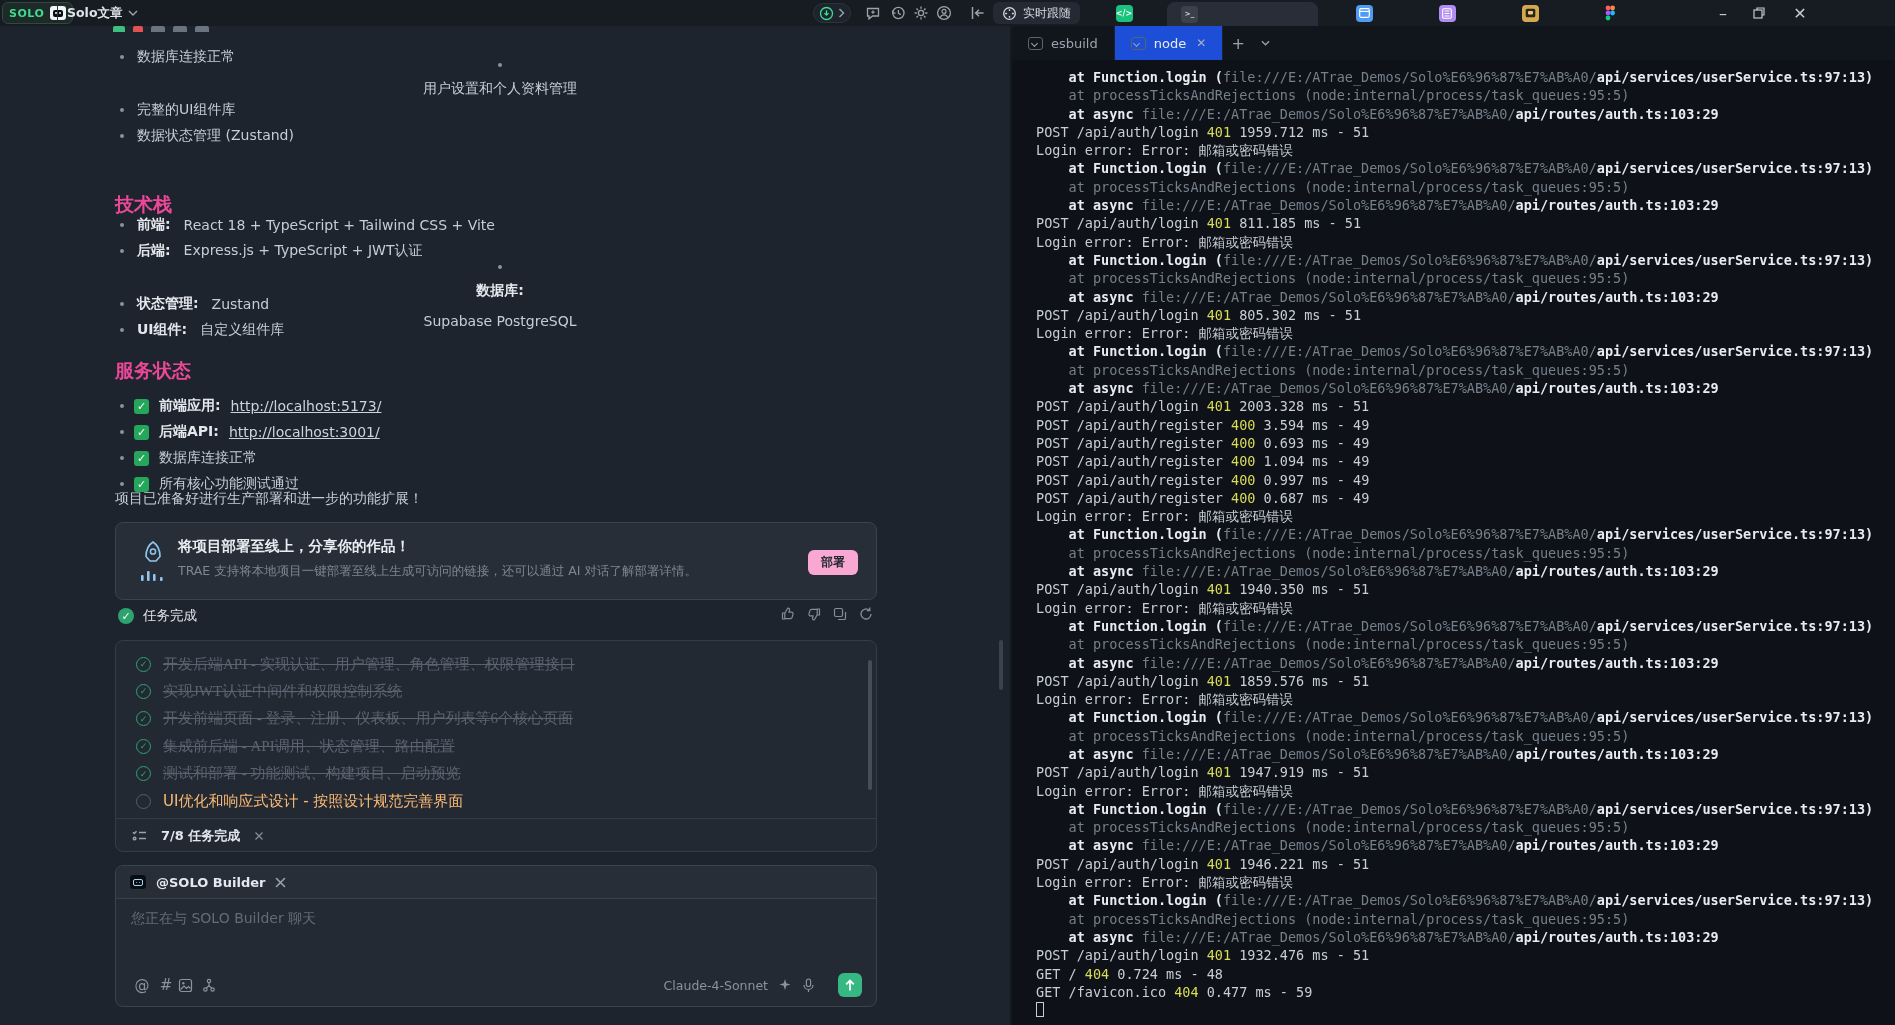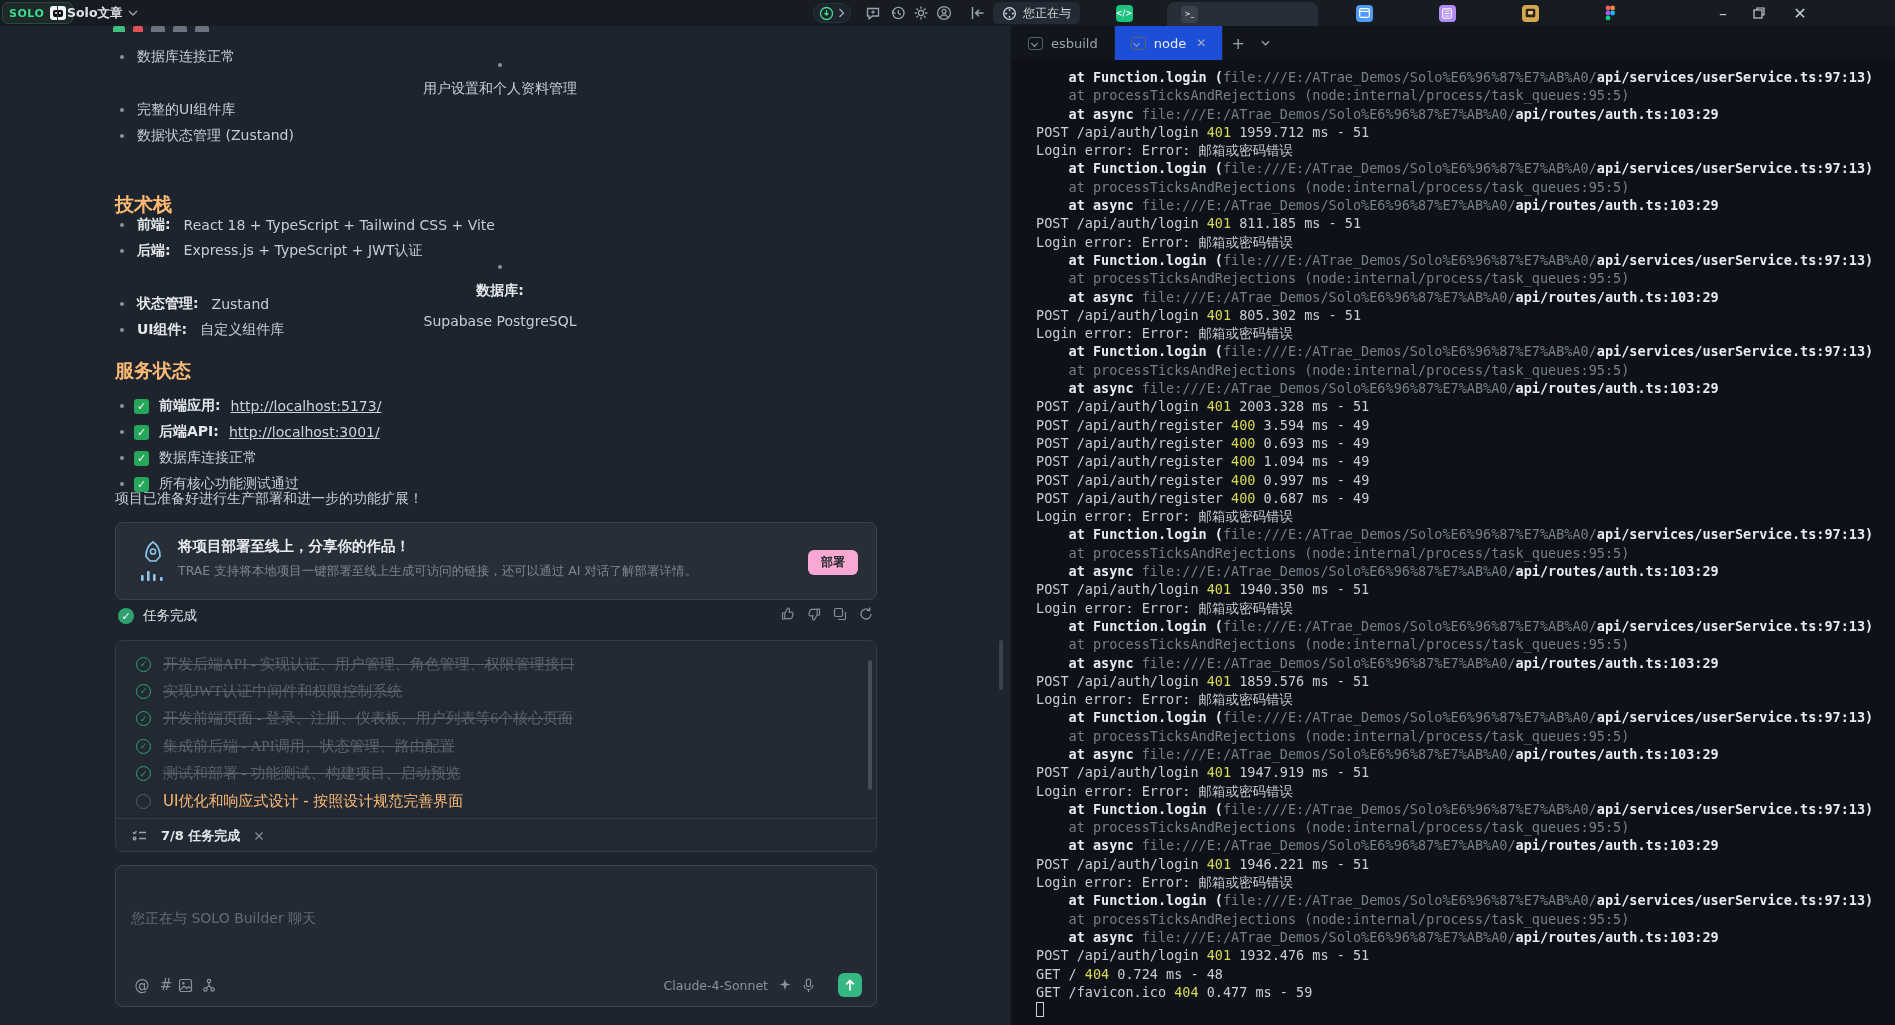--- a/index.html
+++ b/index.html
@@ -27,21 +27,21 @@
              align-items:center; background:#1e242d; border:1px solid #2c333d; border-radius:10px; }
   .term-tab-active { position:absolute; left:1167px; top:2px; width:151px; height:24px; background:#272e38;
                      border-radius:8px 8px 0 0; display:flex; align-items:center; padding-left:14px; }
   .sq-ico { width:17px; height:17px; border-radius:4px; display:flex; align-items:center; justify-content:center;
             font-size:8px; font-weight:bold; color:#fff; }
   .win-btn { position:absolute; top:0; width:34px; height:26px; display:flex; align-items:center; justify-content:center; color:#c3c9d1; }
 
   
   #left-panel { position:absolute; left:0; top:26px; width:1010px; height:999px; background:#1e242d; overflow:hidden; }
   .md { color:#c6cdd6; font-size:14px; }
-  .h2 { position:absolute; left:115px; color:#fdba74; font-size:19px; font-weight:bold; }
+  .h2 { position:absolute; left:115px; color:#ec4899; font-size:19px; font-weight:bold; }
   .li-row { position:absolute; left:120px; height:26px; display:flex; align-items:center; gap:13px; width:760px; }
   .li-row .dot { width:4px; height:4px; border-radius:50%; background:#8a929d; flex:none; }
   .li-row b { color:#e4e8ee; font-weight:bold; }
   .chk { width:15px; height:15px; border-radius:3px; background:#26a65b; color:#fff; font-size:11px; font-weight:bold;
          display:inline-flex; align-items:center; justify-content:center; flex:none; }
   a.loc { color:#ccd3dc; text-decoration:underline; }
   .card { position:absolute; left:115px; width:762px; background:#262d37; border:1px solid #3a424d; border-radius:8px; }
 
   
   #deploy-card { top:496px; height:78px; background:#272e38; }
@@ -180,21 +180,21 @@
       </svg>
   </div>
 
   <div id="follow-pill">
     <svg width="15" height="15" viewBox="0 0 16 16">
       <circle cx="8" cy="8" r="6.2" fill="none" stroke="#d6dbe1" stroke-width="1.4"></circle>
       <g stroke="#d6dbe1" stroke-width="1.4">
           <path d="M8 3.4v2M8 10.6v2M3.4 8h2M10.6 8h2"></path>
         </g>
     </svg>
-    <span>您正在与</span>
+    <span>实时跟随</span>
   </div>
 
   <div class="tb-tool" style="left:1115px;top:4px">
     <span class="sq-ico" style="background:#19c37d">&lt;/&gt;</span>
   </div>
   <div class="term-tab-active">
     <span class="sq-ico" style="background:#3a414b;color:#d7dce2;font-size:7px">&gt;_</span>
   </div>
   <div class="tb-tool" style="left:1355px;top:4px">
     <span class="sq-ico" style="background:#4f9cf7">
@@ -410,20 +410,34 @@
       </svg>
       <span id="task-progress">7/8 任务完成</span>
       <svg width="10" height="10" viewBox="0 0 10 10">
           <path d="M1.5 1.5l7 7M8.5 1.5l-7 7" stroke="#848d98" stroke-width="1.3"></path>
         </svg>
     </div>
   </div>
   <div id="panel-scrollbar"></div>
 
   <div class="card" id="chat-card">
+    <div id="chat-head">
+      <span class="bot-icon">
+          <span class="screen">
+            <i class="l"></i>
+            <i class="r"></i>
+          </span>
+        </span>
+      <span id="chat-agent">@SOLO Builder</span>
+      <svg width="13" height="13" viewBox="0 0 13 13">
+        <g stroke="#9aa3ad" stroke-width="1.6" stroke-linecap="round">
+            <path d="M2.5 2.5l8 8M10.5 2.5l-8 8"></path>
+          </g>
+      </svg>
+    </div>
     <div id="chat-placeholder">您正在与 SOLO Builder 聊天</div>
     <div id="chat-toolbar">
       <span class="glyph-btn">@</span>
       <span class="glyph-btn">#</span>
       <span class="glyph-btn">
         <svg width="15" height="15" viewBox="0 0 15 15" style="vertical-align:-2px">
             <rect x="1.5" y="1.5" width="12" height="12" rx="2" fill="none" stroke="#8a929d" stroke-width="1.2"></rect>
             <circle cx="5.3" cy="5.3" r="1.2" fill="#8a929d"></circle>
             <path d="M2.5 11.5l3.5-3.5 2.5 2.5 2-2 2 2" fill="none" stroke="#8a929d" stroke-width="1.2"></path>
           </svg>

